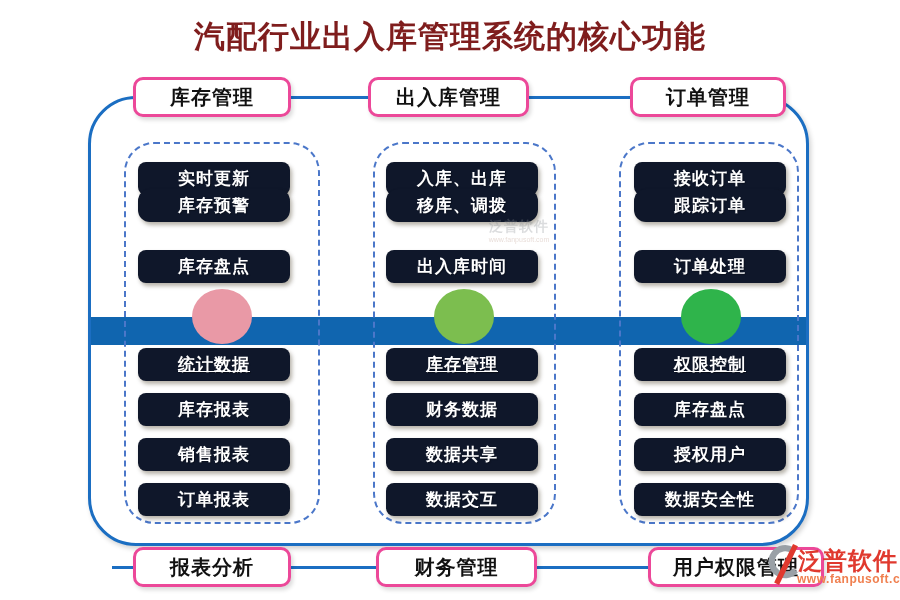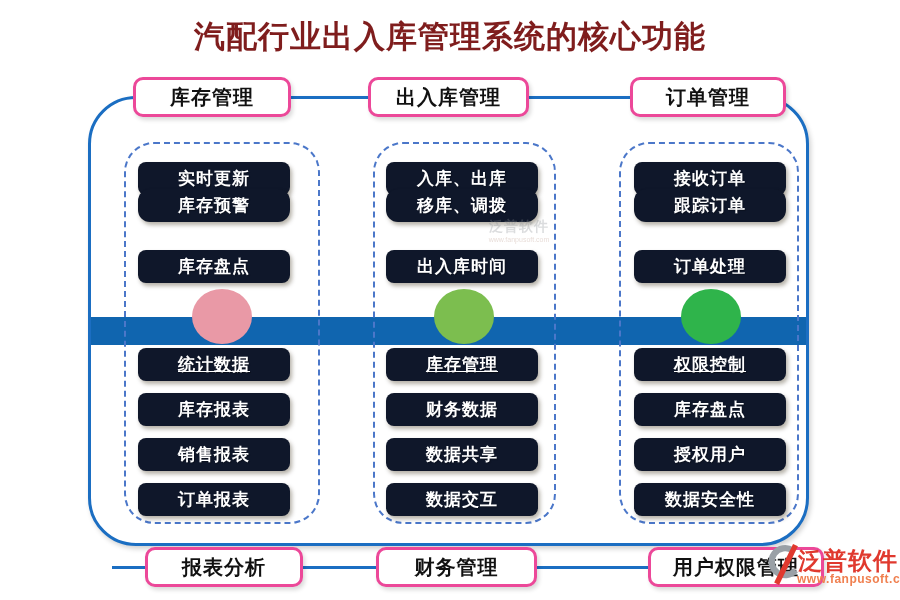--- a/index.html
+++ b/index.html
@@ -42,21 +42,21 @@
   }
   .cc1{left:192px;} .cc2{left:434px;} .cc3{left:681px;}
   .tab{
     position:absolute;height:40px;background:#ffffff;border:3px solid #ec4899;
     border-radius:10px;box-sizing:border-box;display:flex;align-items:center;
     justify-content:center;font-size:20px;font-weight:bold;color:#111111;
     letter-spacing:1px;z-index:6;box-shadow:2px 3px 4px rgba(0,0,0,0.15);
   }
   .tt{top:77px;} .tb{top:547px;}
   .t1{left:133px;width:158px;} .t2{left:368px;width:161px;text-align:center;} .t3{left:630px;width:156px;}
-  .b1{left:133px;width:158px;margin-left:12px;} .b2{left:376px;width:161px;} .b3{left:604px;width:176px;margin-left:44px;}
+  .b1{left:133px;width:158px;} .b2{left:376px;width:161px;} .b3{left:604px;width:176px;margin-left:44px;}
   .bottom-line{
     position:absolute;left:112px;top:566px;width:688px;height:3px;
     background:#1B6EC2;z-index:5;
   }
   .watermark{
     position:absolute;left:484px;top:218px;width:70px;text-align:center;
     opacity:0.30;z-index:4;pointer-events:none;
   }
   .watermark .wm-name{font-size:14px;font-weight:bold;color:#8a8f94;letter-spacing:1px;}
   .watermark .wm-url{font-size:7px;color:#b08a7a;}

